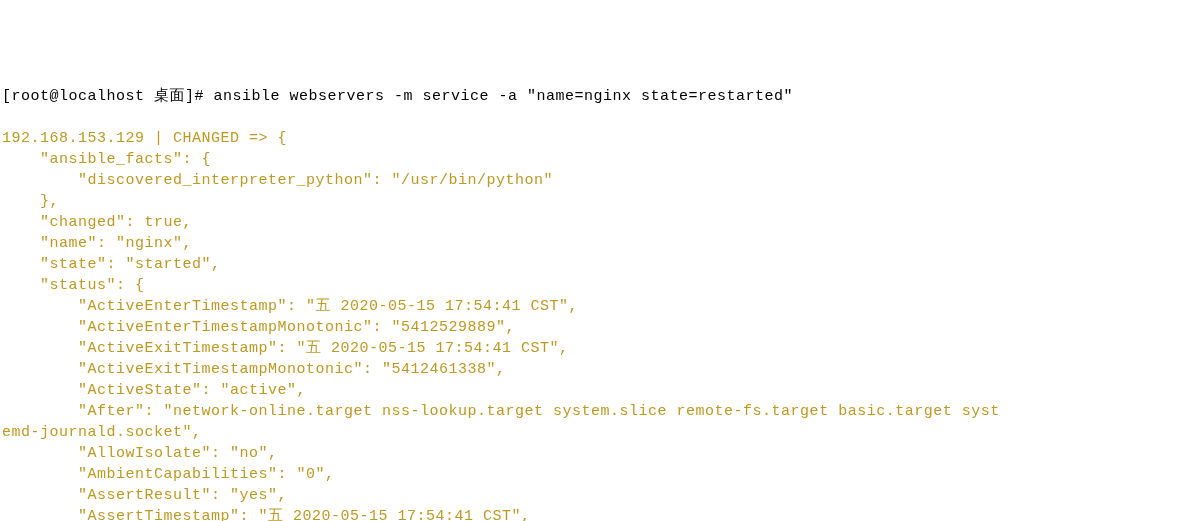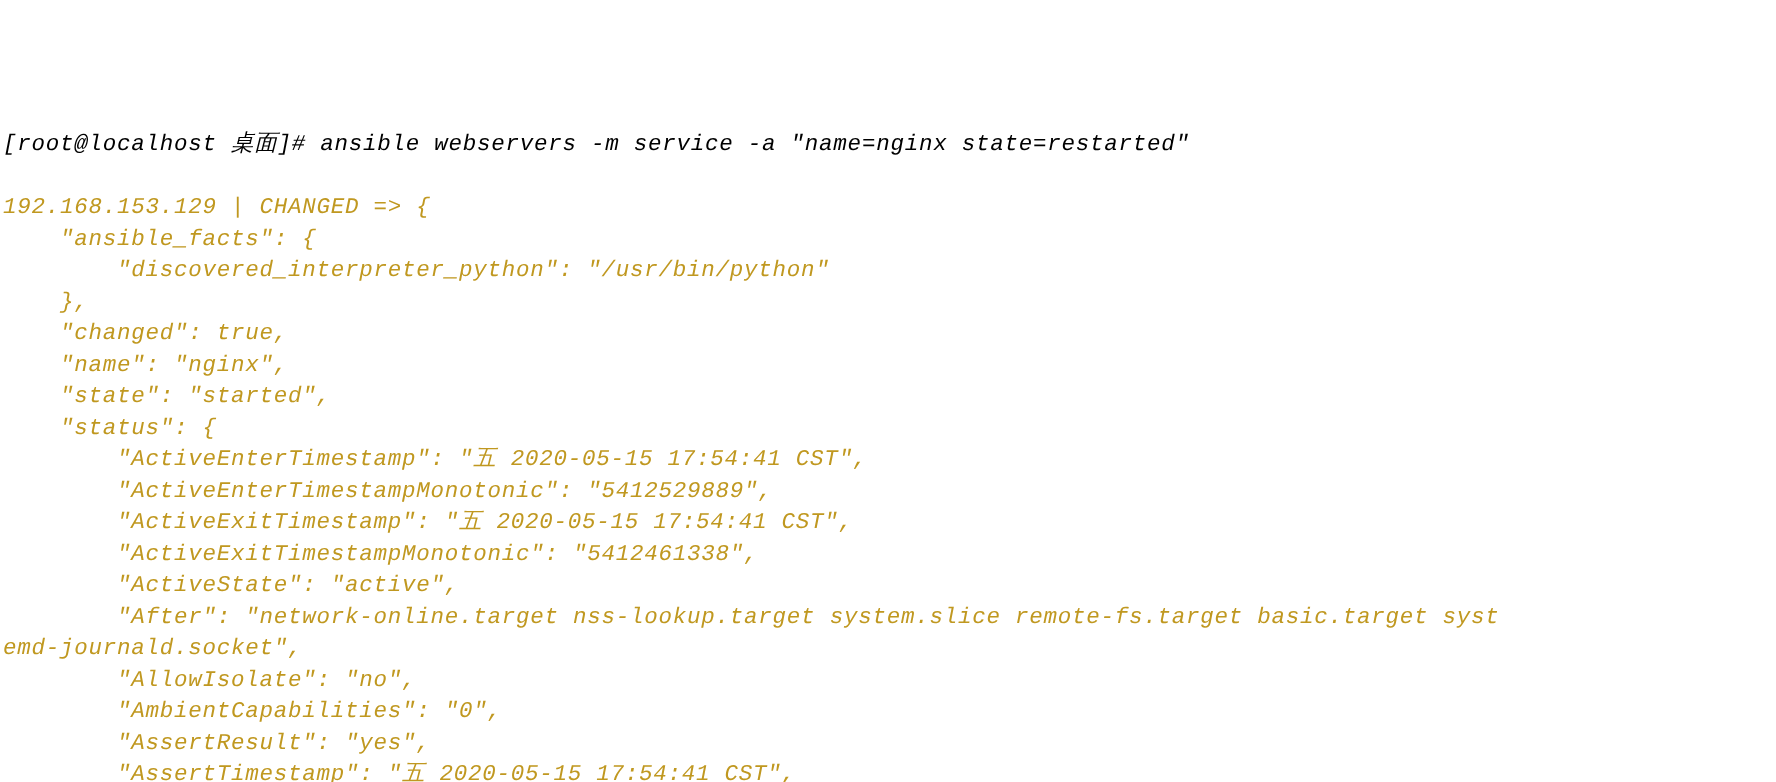--- a/index.html
+++ b/index.html
@@ -1,19 +1,18 @@
 <!DOCTYPE html>
 <html><head>
   <meta charset="utf-8">
   <style>
     * {
       margin: 0;
       padding: 0;
       box-sizing: border-box;
-      font-style: italic;
     }
     body {
       font-family: "Courier New", monospace;
       font-size: 15px;
       line-height: 1.4;
       background: #ffffff;
       color: #000000;
       padding: 2px;
       white-space: pre;
       letter-spacing: 0.5px;

